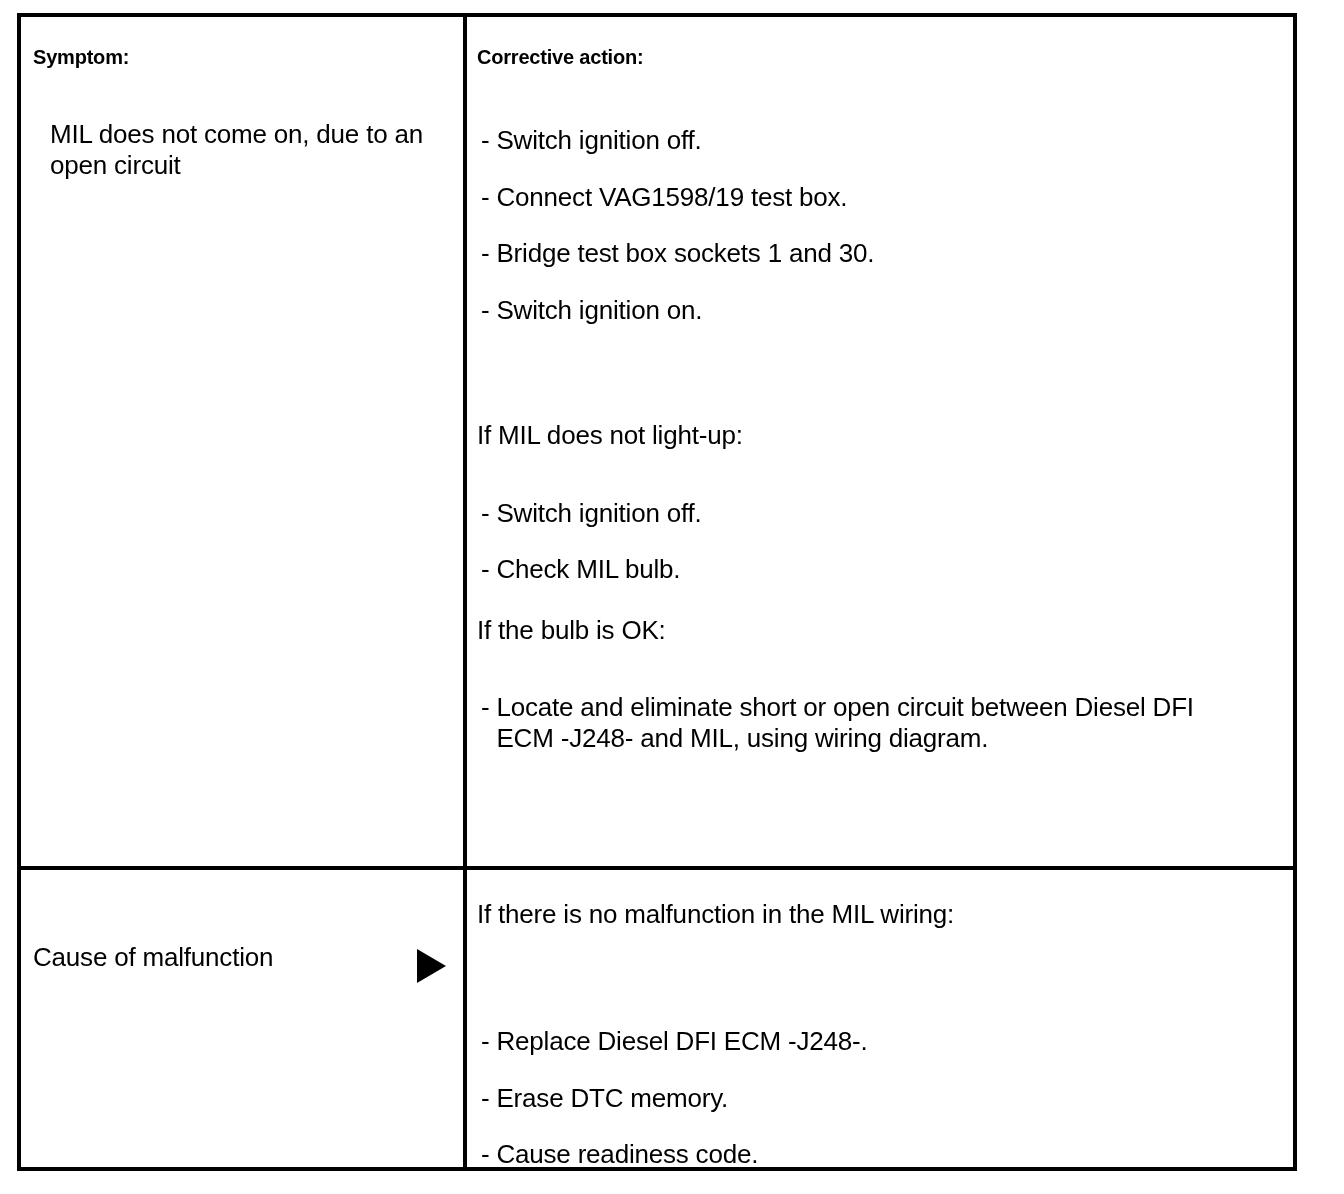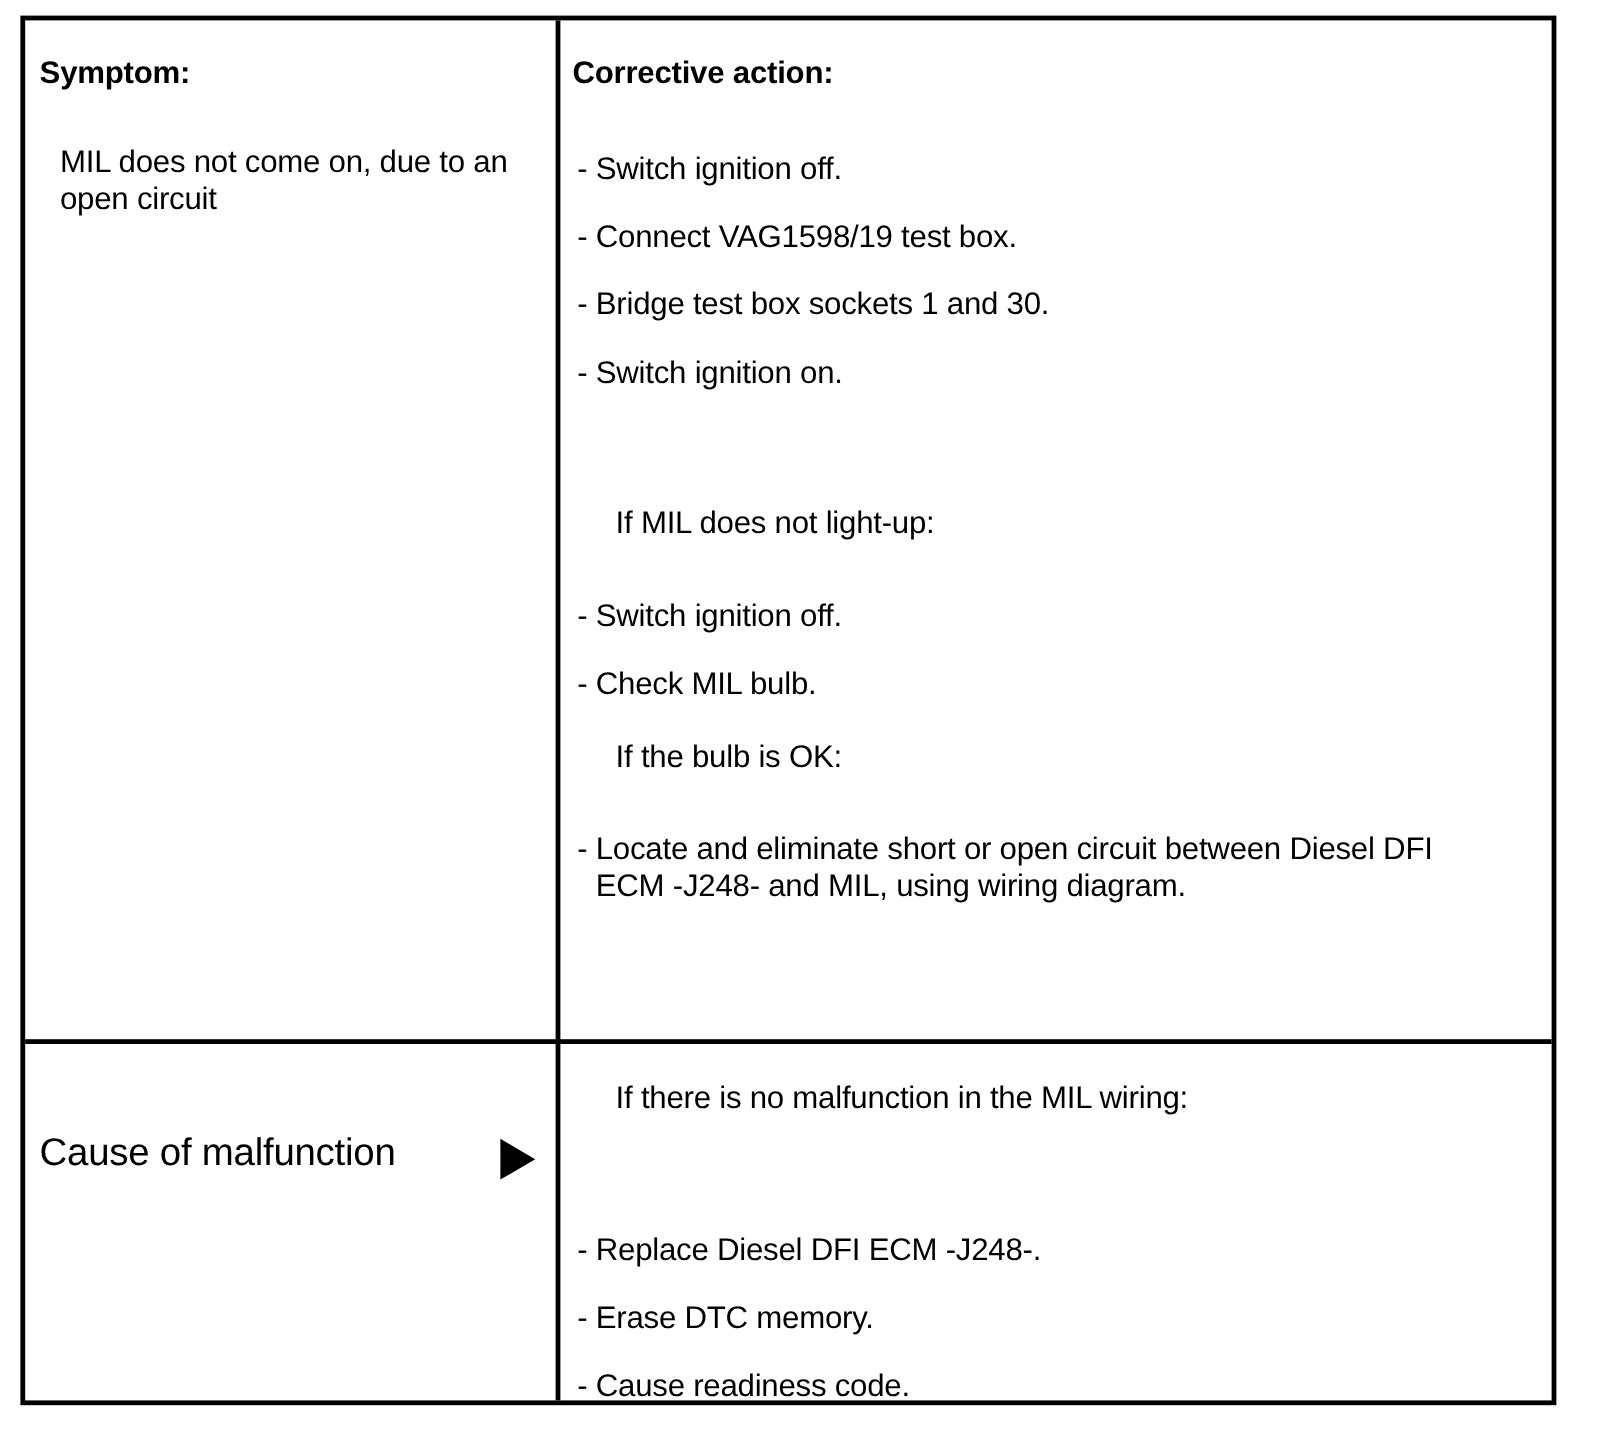--- a/index.html
+++ b/index.html
@@ -60,21 +60,21 @@
     box-sizing: border-box;
   }
 
   .cell-symptom   { left: 0px;   top: 0px;   width: 442px; height: 849px; }
   .cell-action    { left: 446px; top: 0px;   width: 890px; height: 849px; }
   .cell-cause     { left: 0px;   top: 853px; width: 442px; height: 297px; }
   .cell-remedy    { left: 446px; top: 853px; width: 826px; height: 297px; border-radius: 17px; }
 
   
   .hdr {
-    font-size: 26px;
+    font-size: 20px;
     font-weight: bold;
     line-height: 1.1;
     letter-spacing: -0.2px;
     white-space: nowrap;
   }
   .body-line {
     font-size: 26px;
     font-weight: normal;
     line-height: 1.18;
     letter-spacing: -0.2px;
@@ -85,21 +85,21 @@
   .tl { position: absolute; }
 
   
   .sym-title  { left: 12px; top: 29px; }
   .sym-text   { left: 12px; top: 102px; width: 420px; margin-left: 17px; }
 
   
   .act-title  { left: 10px; top: 29px; }
 
   .act-item   { left: 14px; }
-  .act-plain  { left: 10px; margin-left: 36px; }
+  .act-plain  { left: 10px; }
 
   .dash-row { display: flex; align-items: flex-start; }
   .dash-mark { flex: 0 0 auto; padding-right: 7px; }
   .dash-text { flex: 1 1 auto; }
 
   .bullet-row { position: absolute; left: 26px; display: flex; align-items: baseline; }
   .bullet-sq {
     flex: 0 0 auto;
     width: 9px;
     height: 9px;
@@ -108,21 +108,21 @@
     position: relative;
     top: -6px;
   }
 
   
   .cause-row {
     position: absolute;
     left: 12px;
     top: 925px;
   }
-  .cause-label { font-size: 32px; letter-spacing: -0.2px; white-space: nowrap; }
+  .cause-label { font-size: 26px; letter-spacing: -0.2px; white-space: nowrap; }
   .tri {
     position: absolute;
     left: 396px;
     top: 932px;
     width: 0;
     height: 0;
     border-top: 17px solid transparent;
     border-bottom: 17px solid transparent;
     border-left: 29px solid #000;
   }

